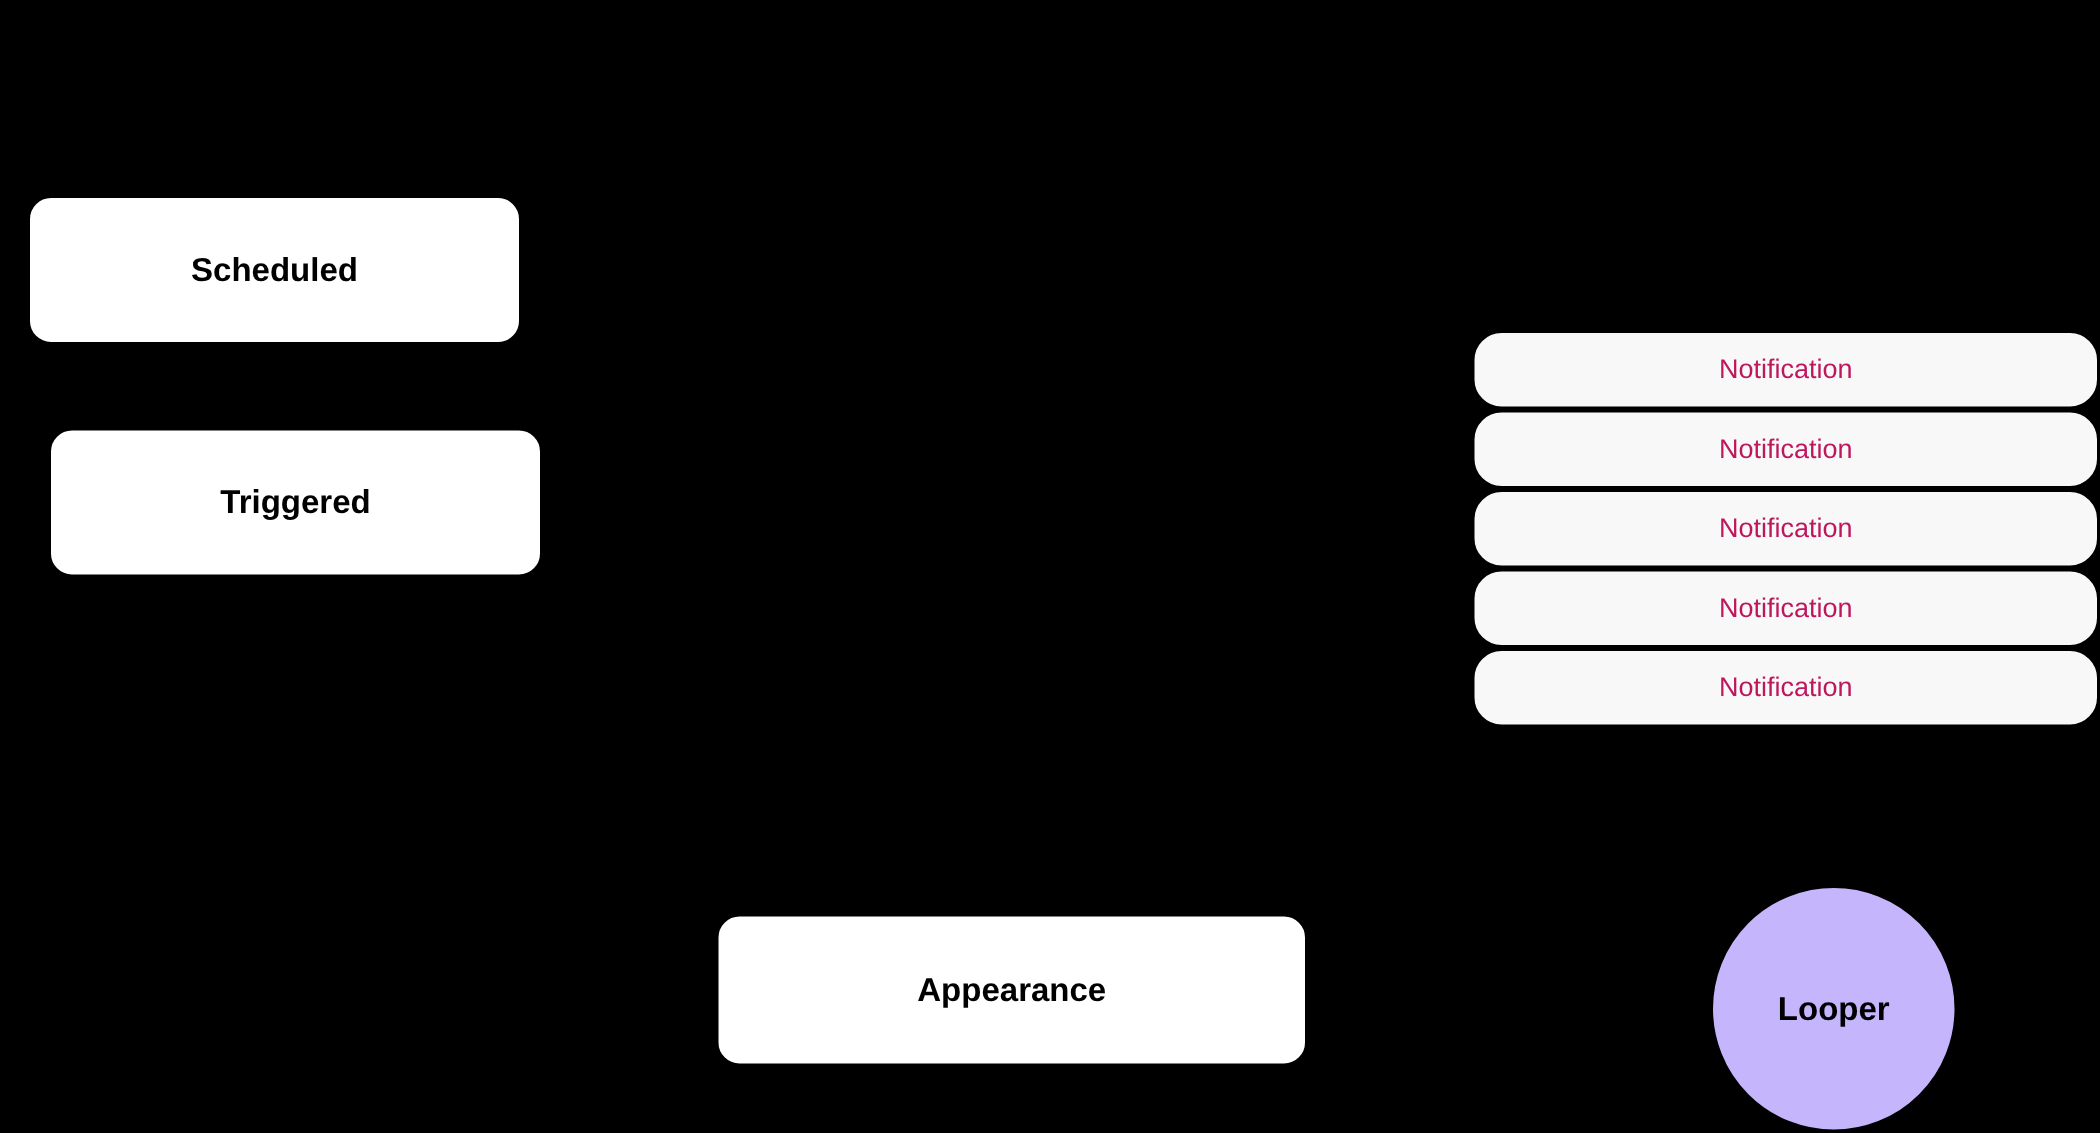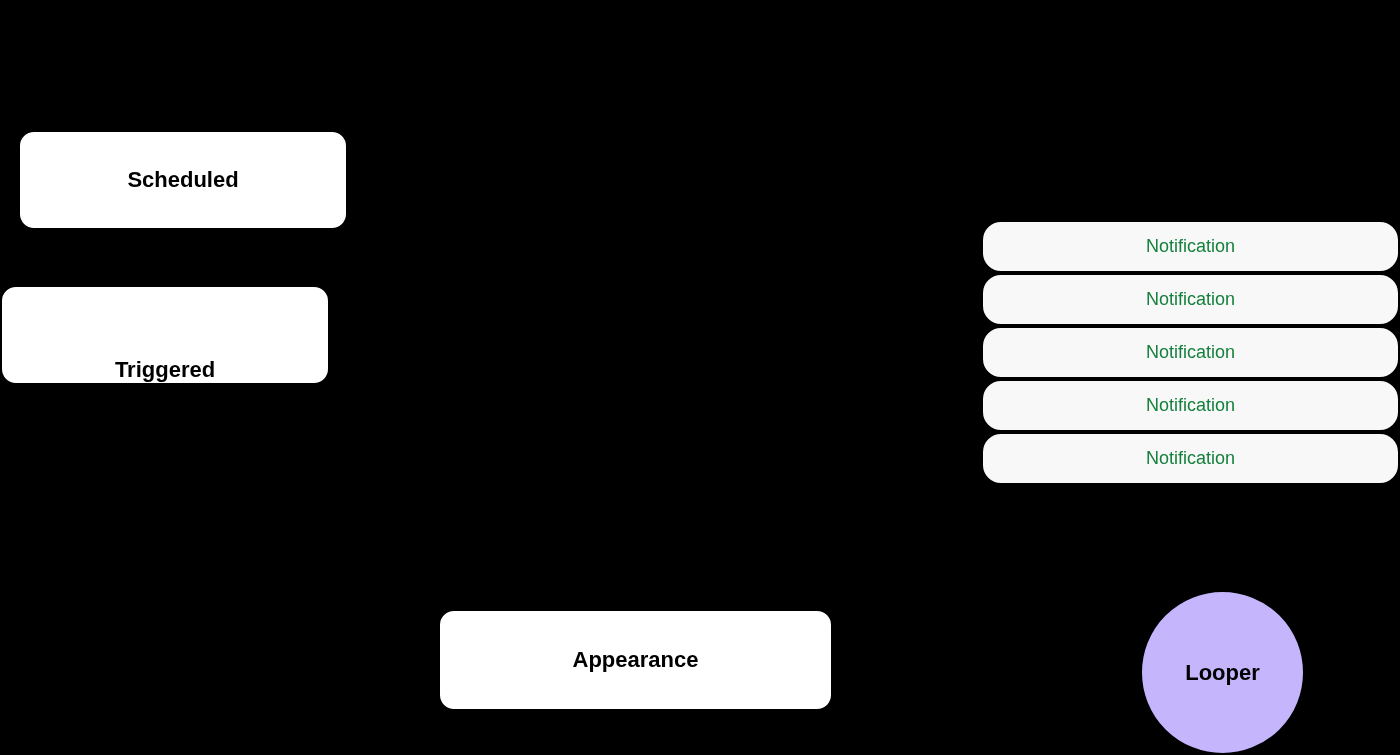--- a/index.html
+++ b/index.html
@@ -51,49 +51,48 @@
 
     .notification-node {
       position: absolute;
       background-color: #f8f8f8;
       border: 2px solid #000000;
       border-radius: 20px;
       display: flex;
       align-items: center;
       justify-content: center;
       font-size: 18px;
-      color: #15803d;
+      color: #be185d;
     }
 
     
     #scheduled {
       left: 18px;
       top: 130px;
       width: 330px;
       height: 100px;
     }
 
     #triggered {
-      left: 0;
+      left: 32px;
       top: 285px;
       width: 330px;
       height: 100px;
-      align-items: flex-end;
     }
 
     #remote {
       left: 18px;
       top: 440px;
       width: 330px;
       height: 100px;
     }
 
     
     #appearance {
-      left: 438px;
+      left: 477px;
       top: 609px;
       width: 395px;
       height: 102px;
     }
 
     
     #looper {
       left: 1140px;
       top: 590px;
       width: 165px;

